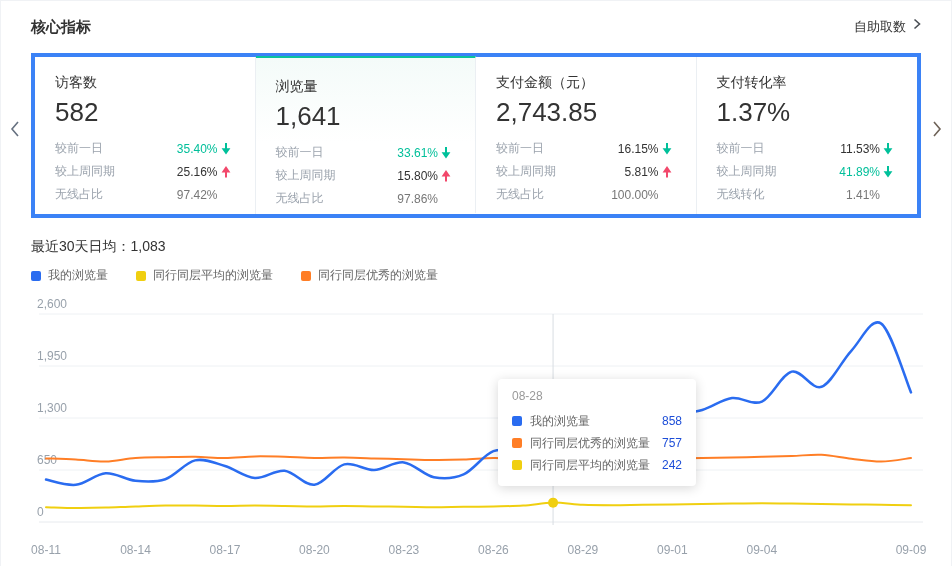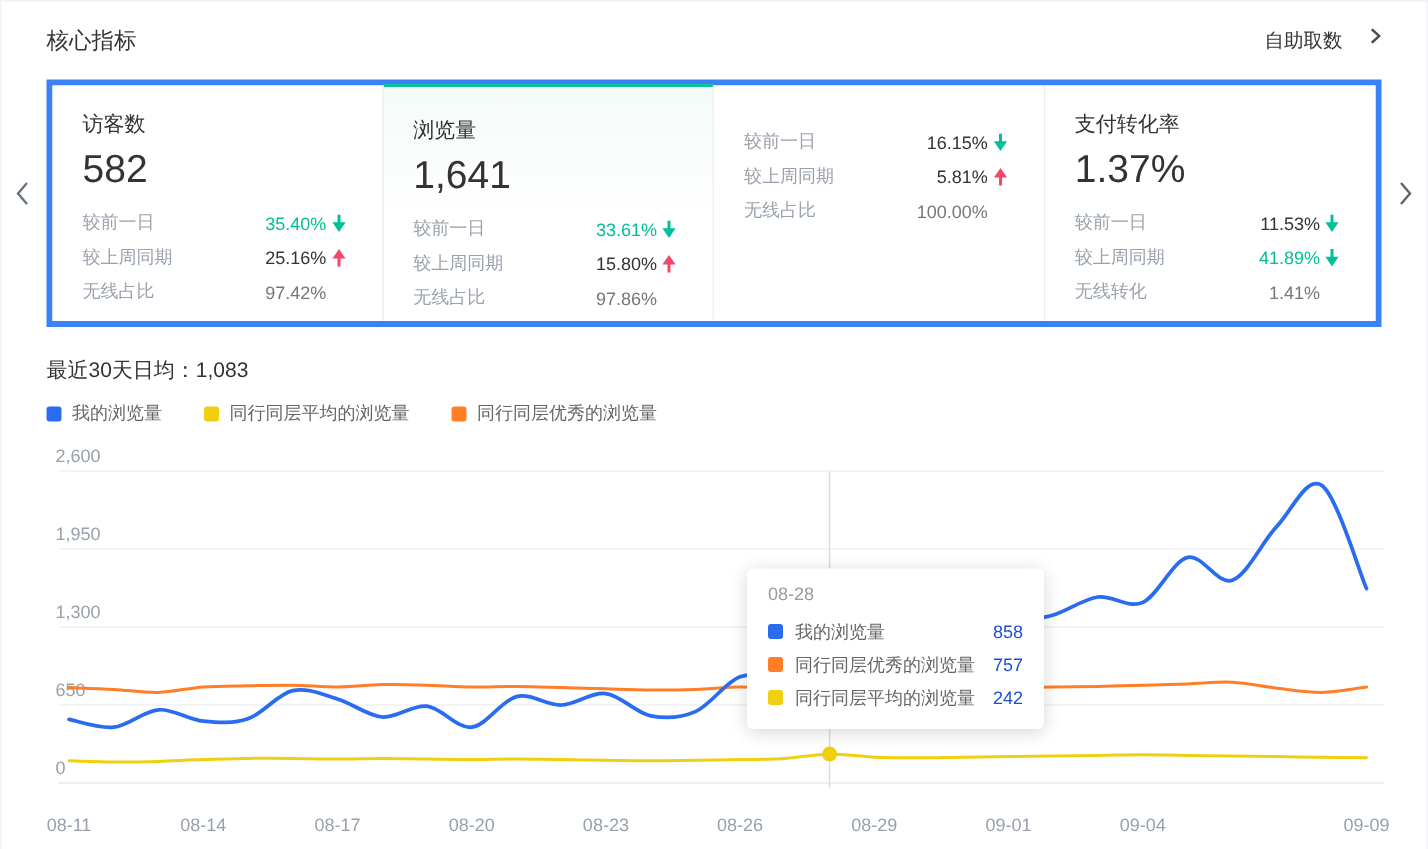--- a/index.html
+++ b/index.html
@@ -4,22 +4,22 @@
 <style>
   * { margin:0; padding:0; box-sizing:border-box; }
   html,body { width:952px; height:566px; }
   body {
     font-family:"Liberation Sans","DejaVu Sans",sans-serif;
     background:#fff; color:#333; position:relative; overflow:hidden;
     border-left:1px solid #f0f2f5; border-right:1px solid #f0f2f5; border-top:1px solid #f0f2f5;
   }
   
   .header { height:52px; padding:0 30px; display:flex; align-items:center; justify-content:space-between; }
-  .page-title { font-size:15px; font-weight:400; color:#333; }
-  .self-link { display:flex; align-items:flex-start; gap:18px; font-size:13px; color:#333; cursor:pointer; }
+  .page-title { font-size:15px; font-weight:700; color:#333; }
+  .self-link { display:flex; align-items:flex-start; gap:7px; font-size:13px; color:#333; cursor:pointer; }
   
   .cards-area { position:relative; padding:0 30px; }
   .cards { display:flex; border:4px solid #3b82f6; background:#fff; }
   .card { width:25%; height:157px; padding:17px 20px 0; border-right:1px solid #ebeff3; background:#fff; cursor:pointer; position:relative; }
   .card:last-child { border-right:none; }
   .card.active {
     border-top:2px solid #0ac29e; margin-top:-1px; margin-bottom:-1px; padding-top:20px; z-index:2;
     background:linear-gradient(180deg,#f4fbf9 0%,#ffffff 55%);
   }
   .card-title { font-size:14px; color:#333; }
@@ -138,20 +138,22 @@
           <div class="metric-row">
     <span class="lbl">无线占比</span>
     <span class="valwrap">
       <span class="val muted">97.86%</span>
       <span class="arrow-slot"></span>
     </span>
   </div>
         </div>
   </div>
       <div class="card">
+    <div class="card-title">支付金额（元）</div>
+    <div class="card-value">2,743.85</div>
     <div class="card-rows">
           <div class="metric-row">
     <span class="lbl">较前一日</span>
     <span class="valwrap">
       <span class="val">16.15%</span>
       <span class="arrow-slot">
                 <svg width="10" height="12" viewBox="0 0 10 12" class="trend-down">
                   <path d="M4 0 h2 v5.2 h3.4 L5 11.6 L0.6 5.2 H4 Z" fill="currentColor"></path>
                 </svg>
               </span>

